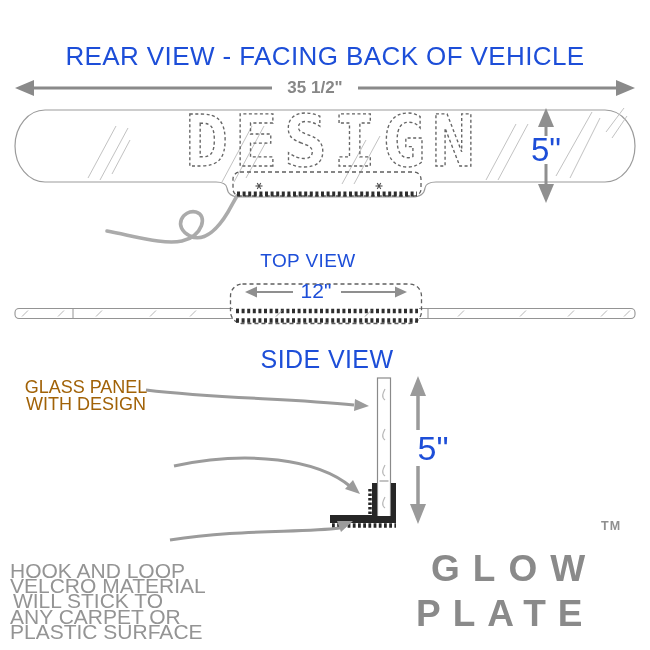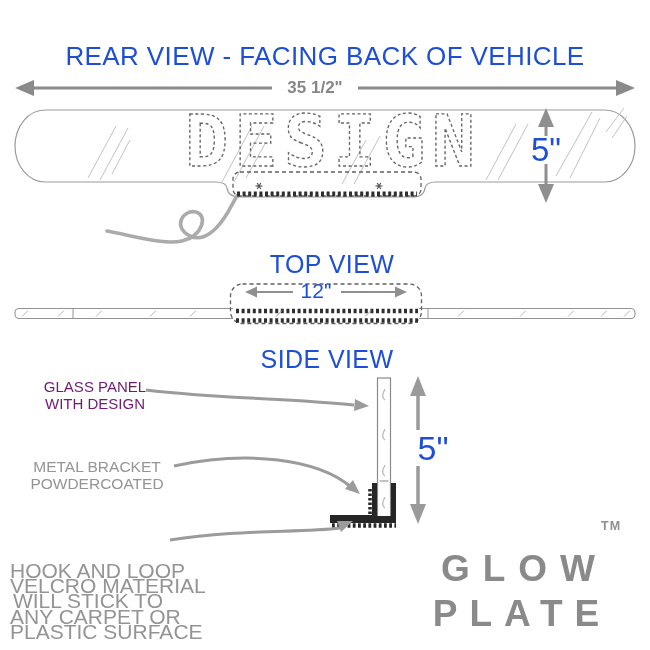--- a/index.html
+++ b/index.html
@@ -6,28 +6,28 @@
   .canvas{
     position:relative;width:650px;height:650px;background:#ffffff;
     font-family:"Liberation Sans",sans-serif;overflow:hidden;
   }
   .canvas svg{position:absolute;left:0;top:0;}
   .t{position:absolute;color:#1d4ed8;text-align:center;white-space:nowrap;}
   .rear-title{left:25px;top:41px;width:600px;font-size:26px;letter-spacing:.4px;}
   .dim-35{left:215px;top:78px;width:200px;font-size:17px;font-weight:bold;color:#878787;}
   .dim5-rear{left:518px;top:131px;width:56px;font-size:33px;}
   .wire-label{left:6px;top:209px;width:124px;font-size:15px;line-height:15px;color:#949494;}
-  .top-title{left:232px;top:250px;width:200px;font-size:25px;letter-spacing:.4px;}
+  .top-title{left:208px;top:250px;width:200px;font-size:19px;letter-spacing:.4px;}
   .dim-12{left:292px;top:279px;width:48px;font-size:21px;}
   .side-title{left:227px;top:345px;width:200px;font-size:25px;letter-spacing:.4px;}
-  .glass-label{left:27px;top:379px;width:136px;font-size:15px;line-height:16.5px;color:#701a75;}
+  .glass-label{left:18px;top:379px;width:136px;font-size:18px;line-height:16.5px;color:#a16207;}
   .dim5-side{left:406px;top:429px;width:54px;font-size:34px;}
   .metal-label{left:17px;top:459px;width:160px;font-size:15.5px;line-height:16.5px;color:#949494;}
   .velcro-label{left:10px;top:527px;width:156px;font-size:21px;line-height:15.2px;color:#949494;margin-top:36px;}
-  .logo-line{position:absolute;color:#8a8a8a;font-weight:bold;text-align:center;white-space:nowrap;}
+  .logo-line{position:absolute;color:#8a8a8a;font-weight:bold;text-align:left;white-space:nowrap;}
   .logo-glow{left:418px;top:548px;width:200px;font-size:37px;letter-spacing:13px;text-indent:13px;}
   .logo-plate{left:404px;top:593px;width:224px;font-size:37px;letter-spacing:12px;text-indent:12px;}
   .logo-tm{left:601px;top:519px;width:40px;font-size:12.5px;font-weight:bold;color:#8f8f8f;text-align:left;letter-spacing:1px;}
 </style>
 </head>
 <body>
 
 <div class="canvas">
 
   <svg width="650" height="650" viewBox="0 0 650 650">
@@ -161,24 +161,20 @@
   <div class="t dim-12">12"</div>
 
   <div class="t side-title">SIDE VIEW</div>
   <div class="t dim5-side">5"</div>
 
   <div class="t glass-label">
     <div>GLASS PANEL</div>
     <div>WITH DESIGN</div>
   </div>
 
-  <div class="t metal-label">
-    <div>METAL BRACKET</div>
-    <div>POWDERCOATED</div>
-  </div>
 
   <div class="t velcro-label">
     <div>HOOK AND LOOP</div>
     <div>VELCRO MATERIAL</div>
     <div>WILL STICK TO</div>
     <div>ANY CARPET OR</div>
     <div>PLASTIC SURFACE</div>
   </div>
 
   <div class="logo-line logo-glow">GLOW</div>

